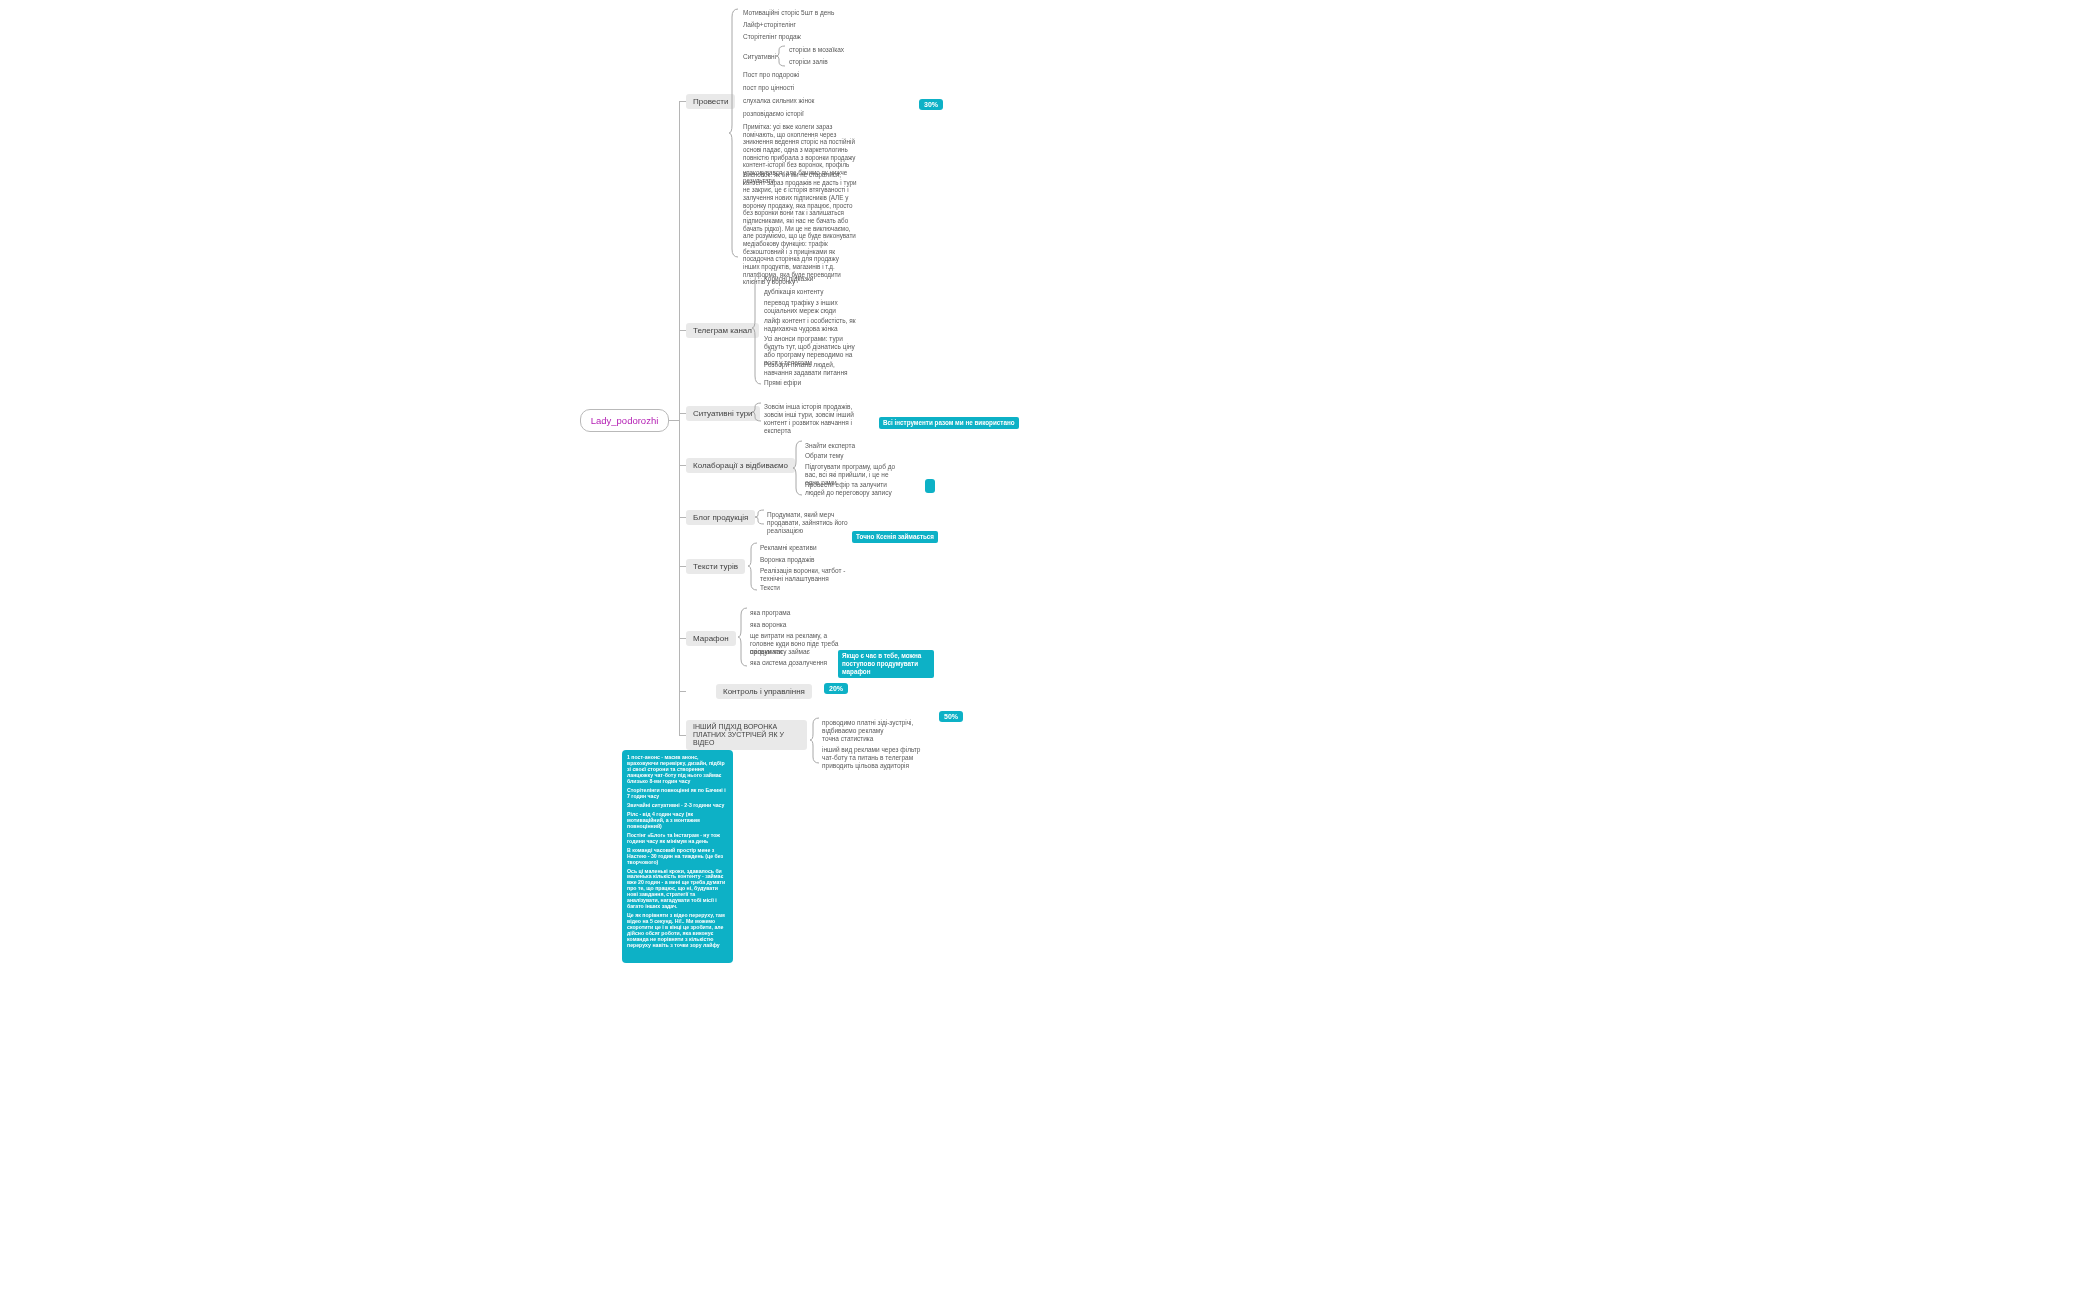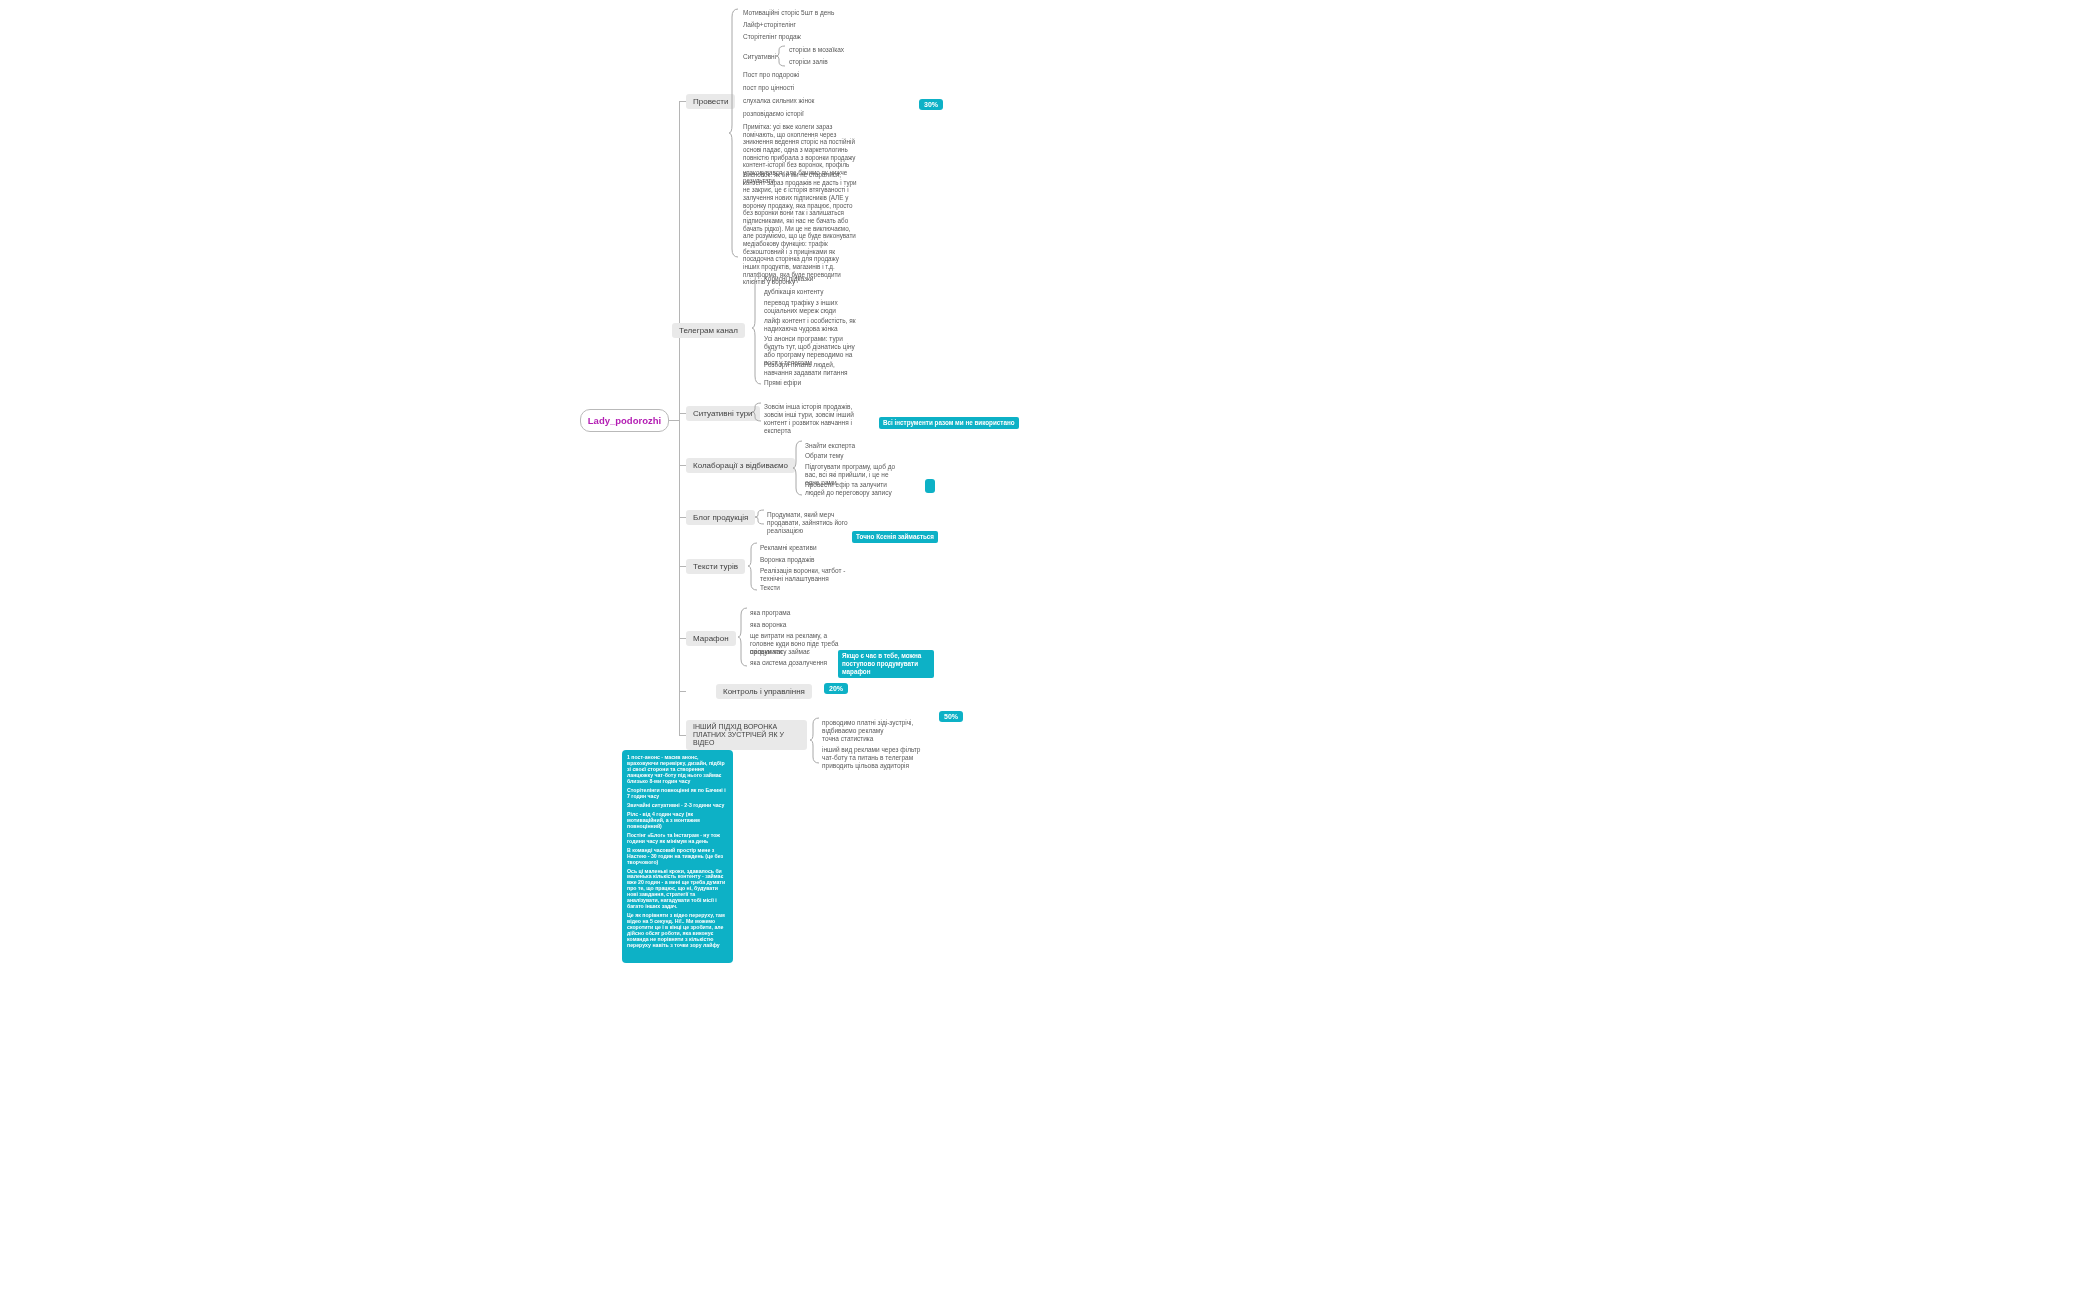--- a/index.html
+++ b/index.html
@@ -1,20 +1,20 @@
 <!DOCTYPE html>
 <html><head>
 <meta charset="utf-8">
 <style>
   *{margin:0;padding:0;box-sizing:border-box}
   html,body{width:2100px;height:1300px;background:#ffffff;overflow:hidden;
     font-family:"Liberation Sans","DejaVu Sans",sans-serif}
   .canvas{position:relative;width:2100px;height:1300px;background:#fff}
   .root{position:absolute;background:#fff;border:1.5px solid #b9b9b9;border-radius:10px;
-    color:#b31db3;font-weight:bold;font-size:9.5px;display:flex;align-items:center;justify-content:center}
+    color:#b31db3;font-weight:normal;font-size:9.5px;display:flex;align-items:center;justify-content:center}
   .node{position:absolute;background:#e9e9e9;color:#3f3f3f;border-radius:3px;
     padding:3px 7px;font-size:8px;white-space:nowrap;line-height:1.15}
   .node.big{white-space:normal;font-size:7px;text-transform:uppercase}
   .leaf{position:absolute;color:#5a5a5a;font-size:6.5px;line-height:1.22}
   .para{position:absolute;color:#5a5a5a;font-size:6.3px;line-height:1.22}
   .badge{position:absolute;background:#0db1c6;color:#fff;font-size:7px;font-weight:bold;
     padding:2px 5px;border-radius:3px;white-space:nowrap}
   .callout{position:absolute;background:#0db1c6;color:#fff;font-size:6.3px;font-weight:bold;
     padding:2px 4px;border-radius:2px;line-height:1.25}
   .vline,.hline{position:absolute;background:#b5b5b5}
@@ -56,21 +56,21 @@
   </svg>
   <div class="leaf" style="left:789px;top:46px">сторіси в мозаїках</div>
   <div class="leaf" style="left:789px;top:58px">сторіси залів</div>
   <div class="leaf" style="left:743px;top:71px">Пост про подорожі</div>
   <div class="leaf" style="left:743px;top:84px">пост про цінності</div>
   <div class="leaf" style="left:743px;top:97px">слухалка сильних жінок</div>
   <div class="leaf" style="left:743px;top:110px">розповідаємо історії</div>
   <div class="para" style="left:743px;top:123px;width:114px">Примітка: усі вже колеги зараз помічають, що охоплення через зникнення ведення сторіс на постійній основі падає, одна з маркетологинь повністю прибрала з воронки продажу контент-історії без воронок, профіль упаковувався, але бачимо як нижче результати</div>
   <div class="para" style="left:743px;top:171px;width:114px">Висновок: як би ми не старалися, контент зараз продажів не дасть і тури не закриє, це є історія втягуваності і залучення нових підписників (АЛЕ у воронку продажу, яка працює, просто без воронки вони так і залишаться підписниками, які нас не бачать або бачать рідко). Ми це не виключаємо, але розуміємо, що це буде виконувати медіабокову функцію: трафік безкоштовний і з прицінками як посадочна сторінка для продажу інших продуктів, магазинів і т.д. платформа, яка буде переводити клієнтів у воронку</div>
 
-  <div class="node" style="left:672px;top:323px">Телеграм канал</div>
+  <div class="node" style="left:686px;top:323px">Телеграм канал</div>
   <svg class="bracesvg" style="left:751px;top:272px" width="12" height="113">
     <path d="M10 1 Q4 1 4 9 L4 48 Q4 56 1 56 Q4 56 4 64 L4 104 Q4 112 10 112" fill="none" stroke="#a8a8a8" stroke-width="1"></path>
   </svg>
   <div class="leaf" style="left:764px;top:275px">Корисні підказки</div>
   <div class="leaf" style="left:764px;top:288px">дублікація контенту</div>
   <div class="leaf" style="left:764px;top:299px;width:92px">перевод трафіку з інших соціальних мереж сюди</div>
   <div class="leaf" style="left:764px;top:317px;width:92px">лайф контент і особистість, як надихаюча чудова жінка</div>
   <div class="leaf" style="left:764px;top:335px;width:95px">Усі анонси програми: тури будуть тут, щоб дізнатись ціну або програму переводимо на пост у телеграм</div>
   <div class="leaf" style="left:764px;top:361px;width:92px">Розбори питань людей, навчання задавати питання</div>
   <div class="leaf" style="left:764px;top:379px">Прямі ефіри</div>

